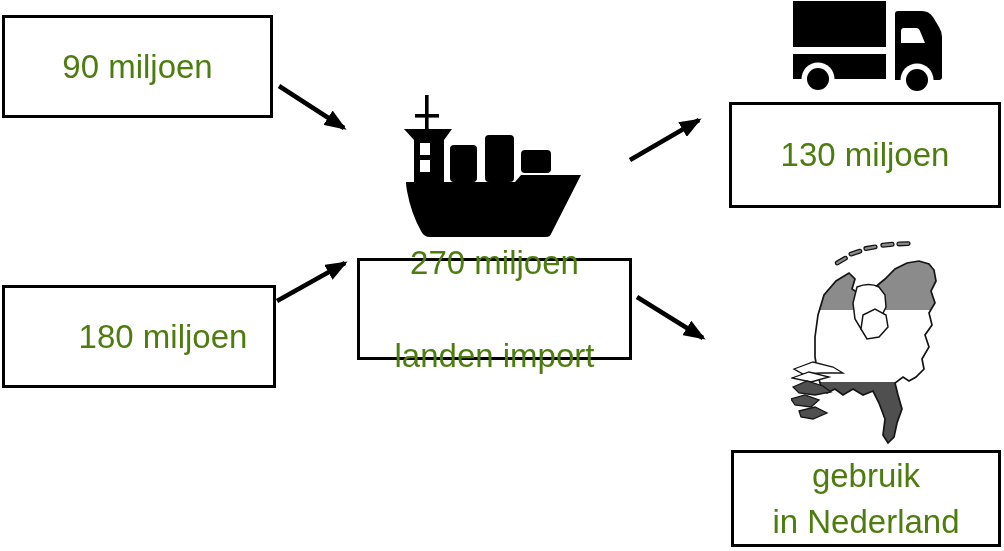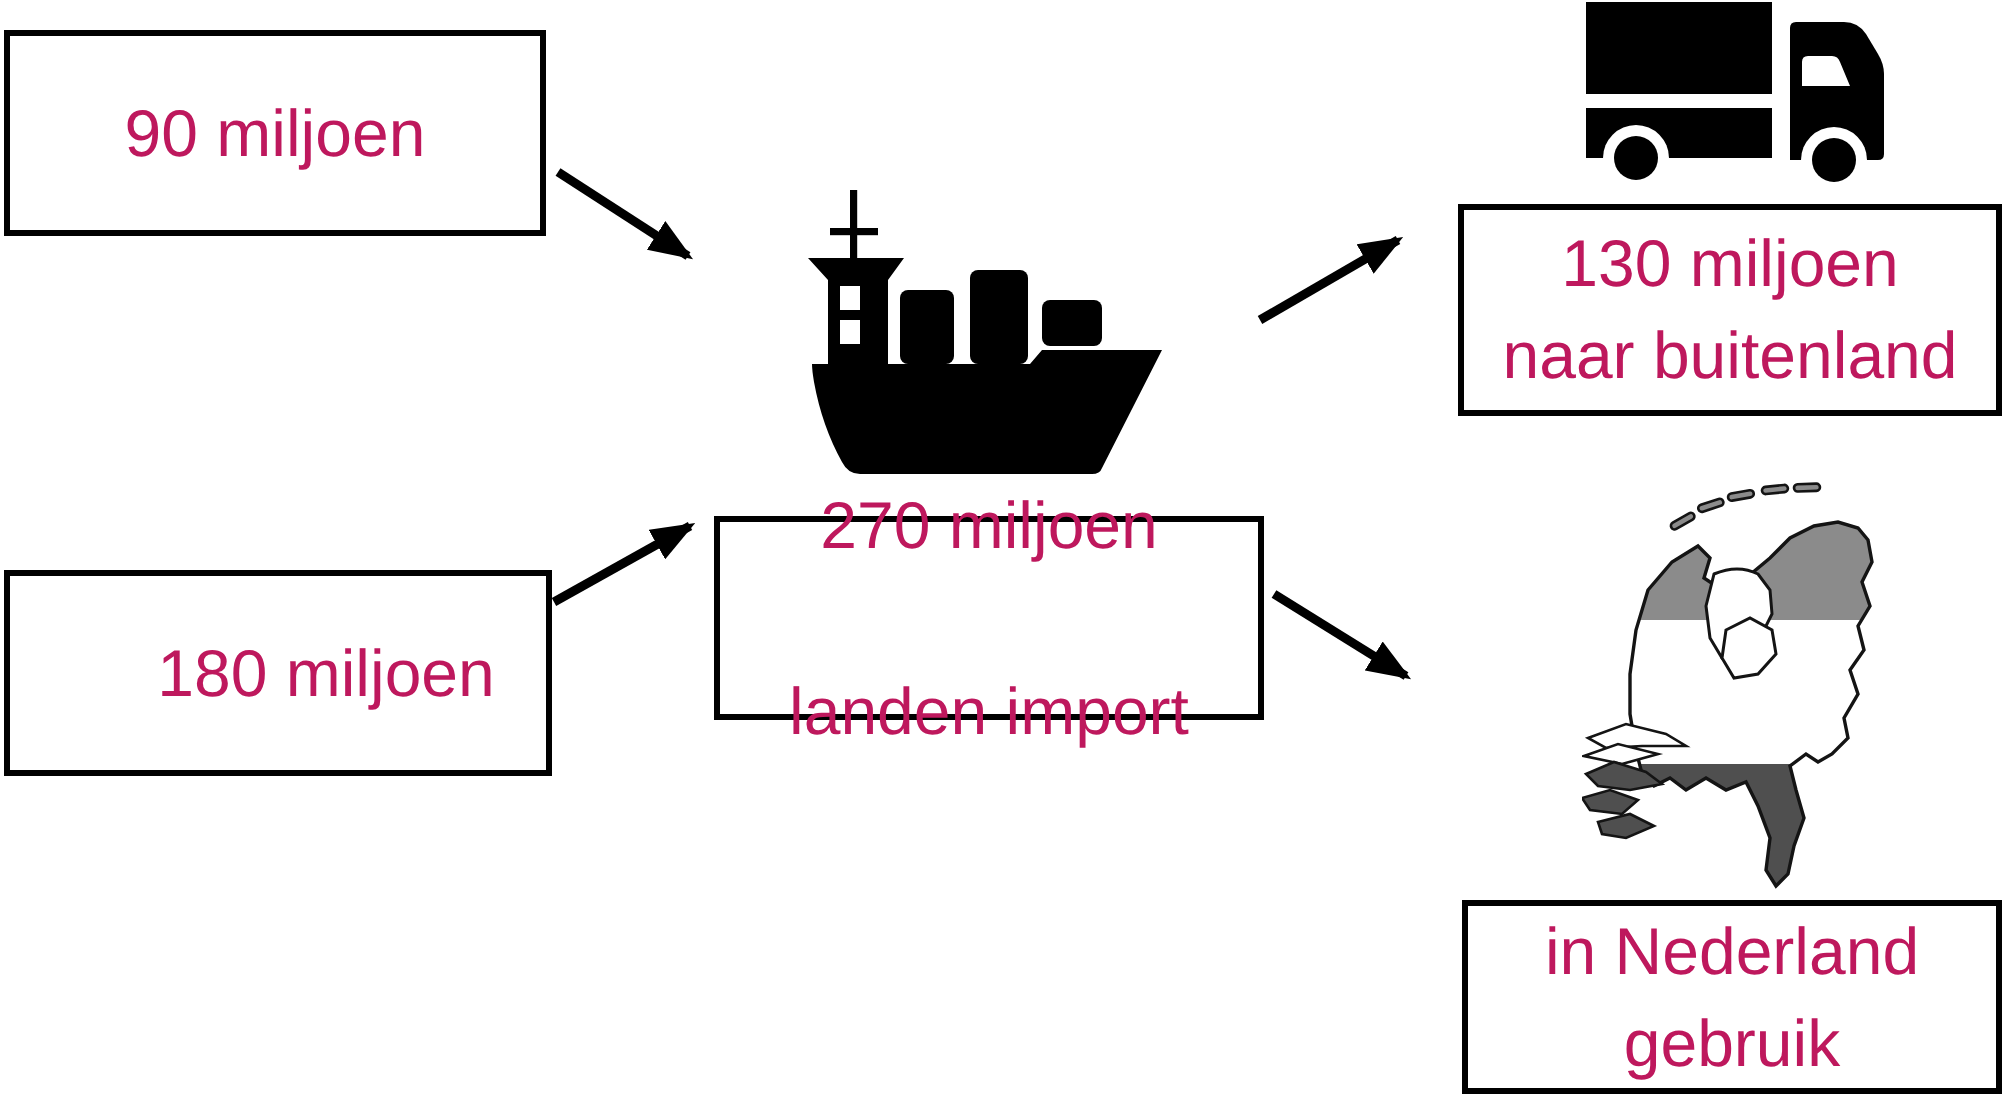--- a/index.html
+++ b/index.html
@@ -3,21 +3,21 @@
 <meta charset="utf-8">
 <style>
   html,body{margin:0;padding:0;background:#fff;}
   #canvas{
     position:relative;width:1004px;height:551px;background:#fff;overflow:hidden;
     font-family:"Liberation Sans","DejaVu Sans",sans-serif;color:#000;
   }
   .node-box{
     position:absolute;background:#fff;border:3px solid #000;box-sizing:border-box;
     display:flex;flex-direction:column;align-items:center;justify-content:center;
-    text-align:center;font-size:33px;line-height:1.38;color:#be185d;
+    text-align:center;font-size:33px;line-height:1.38;color:#4d7c0f;
   }
   .node-box span{display:block;white-space:nowrap;}
   #box-bangladesh{left:2px;top:15px;width:271px;height:103px;}
   #box-other{left:2px;top:285px;width:274px;height:103px;padding-left:48px;}
   #box-total{left:357px;top:258px;width:275px;height:102px;gap:47px;}
   #box-abroad{left:729px;top:102px;width:272px;height:106px;}
   #box-use{left:731px;top:450px;width:270px;height:97px;}
   .icon-abs{position:absolute;}
   #ship-icon{left:403px;top:95px;}
   #truck-icon{left:789px;top:0px;}
@@ -37,26 +37,25 @@
     <span>180 miljoen</span>
   </div>
 
   <div class="node-box" id="box-total">
     <span>270 miljoen</span>
     <span>landen import</span>
   </div>
 
   <div class="node-box" id="box-abroad">
     <span>130 miljoen</span>
-    <span>naar buitenland</span>
   </div>
 
   <div class="node-box" id="box-use">
+    <span>gebruik</span>
     <span>in Nederland</span>
-    <span>gebruik</span>
   </div>
 
   <svg id="ship-icon" class="icon-abs" width="184" height="145" viewBox="0 0 184 145">
     <g fill="#000">
 
       <rect x="22" y="0" width="3.6" height="42"></rect>
       <rect x="12" y="19" width="24" height="3.6"></rect>
 
       <path d="M1,34 L49,34 L41,45 L41,87 L11,87 L11,45 Z"></path>
 

